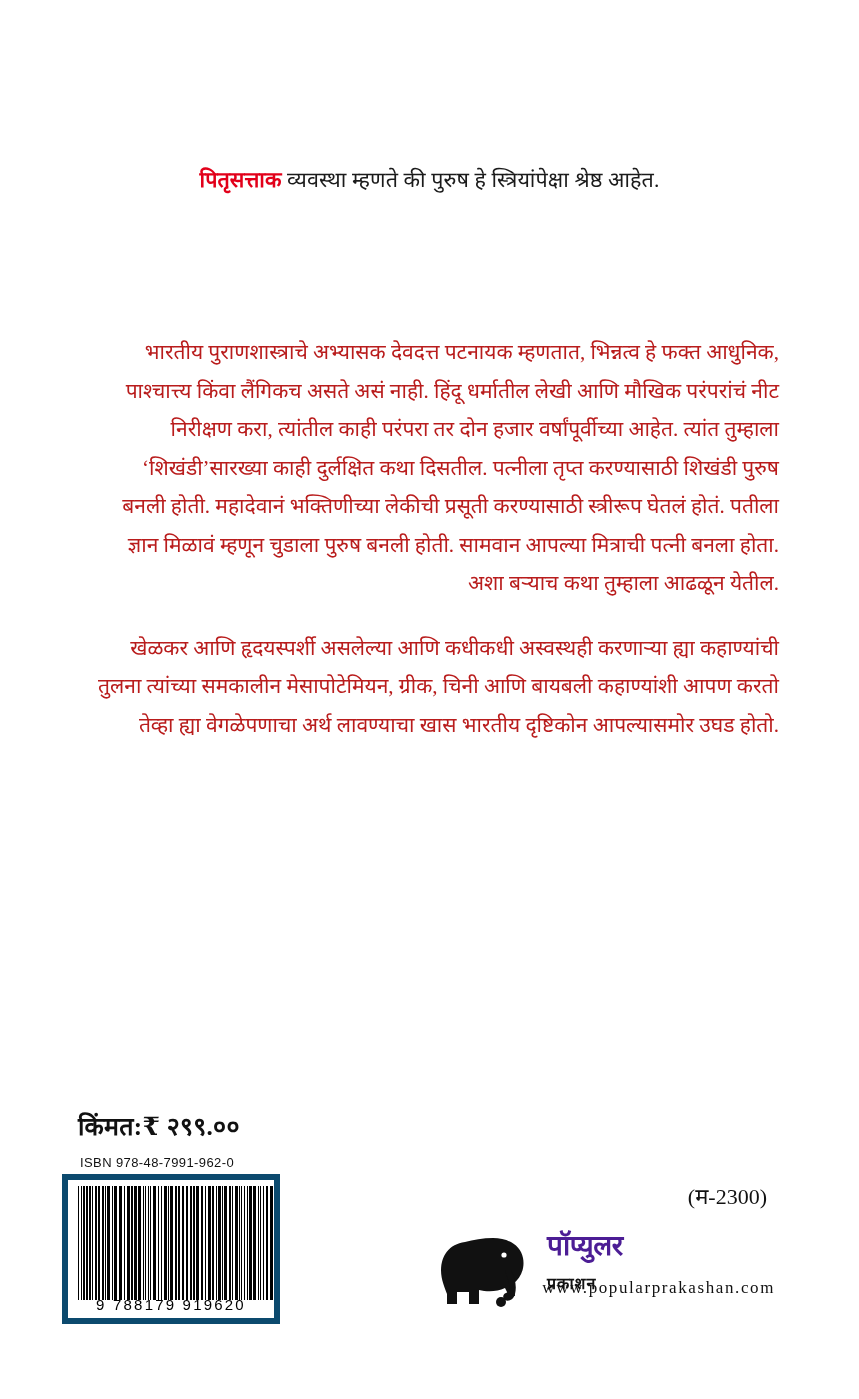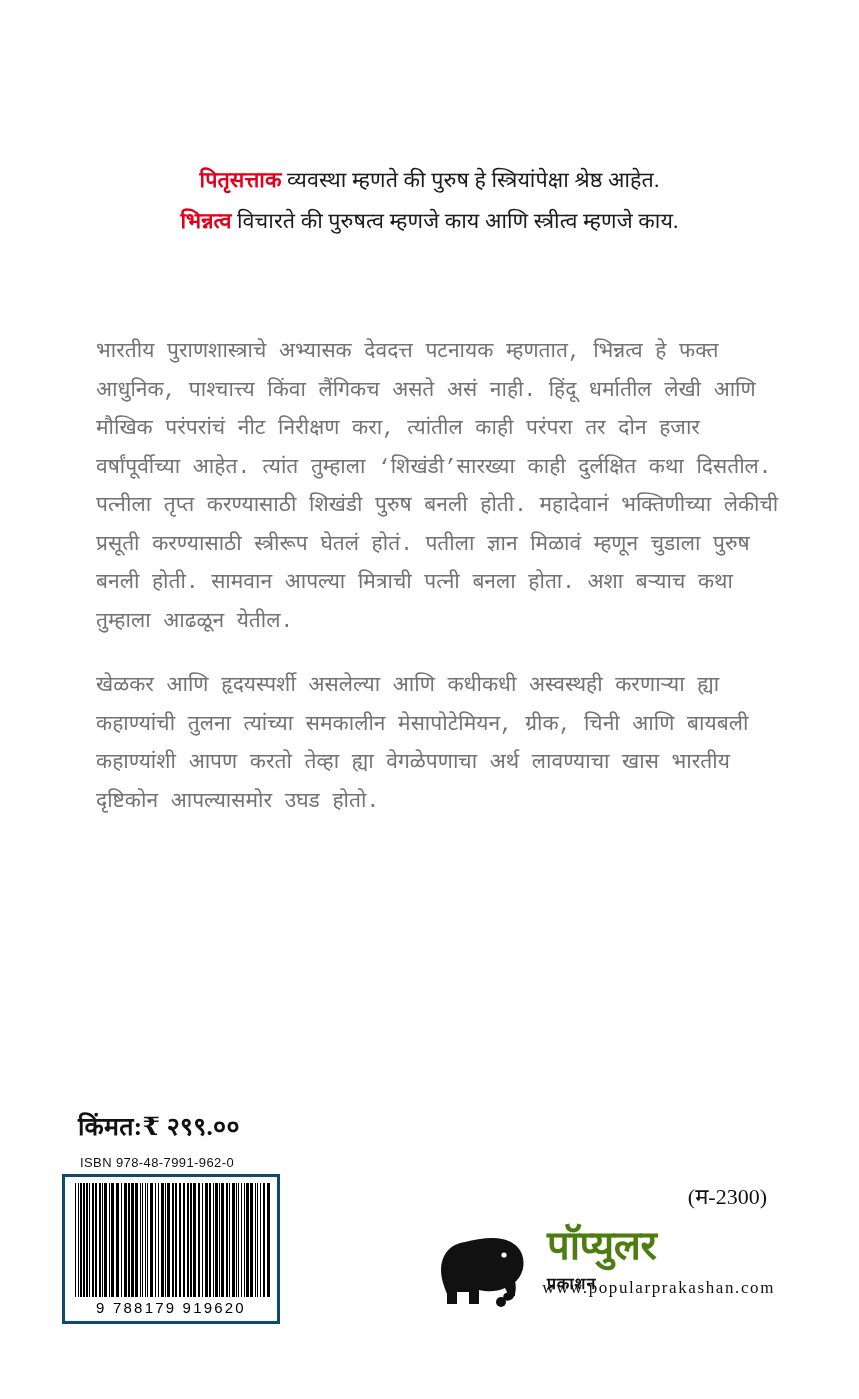--- a/index.html
+++ b/index.html
@@ -44,24 +44,23 @@
   
   .body-block {
     position: absolute;
     left: 96px;
     right: 80px;
     top: 333px;
   }
   .para {
     font-size: 21px;
     line-height: 38.5px;
-    color: #737373;
-    text-align: left;
+    color: #b91c1c;
+    text-align: right;
     margin: 0 0 26px 0;
-    font-family: Liberation Mono, monospace;
   }
   .para.p2 {
     margin-top: 11px;
   }
 
   
   .price {
     position: absolute;
     left: 78px;
     top: 1096px;
@@ -82,21 +81,21 @@
     color: #111111;
     letter-spacing: 0.4px;
   }
   .barcode-box {
     position: absolute;
     left: 62px;
     top: 1174px;
     width: 218px;
     height: 150px;
     background: #ffffff;
-    border: 3px solid #0c4a6e;
+    border: 6px solid #0c4a6e;
     box-sizing: border-box;
     overflow: hidden;
   }
   .barcode-bars {
     position: absolute;
     left: 10px;
     top: 6px;
     width: 196px;
     height: 114px;
     display: flex;
@@ -144,23 +143,23 @@
     height: 84px;
   }
   .pub-name {
     position: absolute;
     left: 112px;
     top: 0;
     width: 230px;
     text-align: left;
   }
   .pub-main {
-    font-size: 40px;
-    font-weight: bold;
-    color: #4d7c0f;
+    font-size: 28px;
+    font-weight: bold;
+    color: #4c1d95;
     line-height: 48px;
     letter-spacing: -0.5px;
   }
   .pub-sub {
     font-size: 16px;
     font-weight: bold;
     color: #111111;
     line-height: 28px;
     letter-spacing: 1px;
   }
@@ -177,23 +176,20 @@
   }
 </style>
 </head>
 <body>
 
 <div class="page">
 
   <div class="headline">
     <div class="headline-line">
       <span class="kw">पितृसत्ताक</span><span> व्यवस्था म्हणते की पुरुष हे स्त्रियांपेक्षा श्रेष्ठ आहेत.</span>
-    </div>
-    <div class="headline-line">
-      <span class="kw">भिन्नत्व</span><span> विचारते की पुरुषत्व म्हणजे काय आणि स्त्रीत्व म्हणजे काय.</span>
     </div>
   </div>
 
   <div class="body-block">
     <p class="para p1">भारतीय पुराणशास्त्राचे अभ्यासक देवदत्त पटनायक म्हणतात, भिन्नत्व हे फक्त आधुनिक, पाश्चात्त्य किंवा लैंगिकच असते असं नाही. हिंदू धर्मातील लेखी आणि मौखिक परंपरांचं नीट निरीक्षण करा, त्यांतील काही परंपरा तर दोन हजार वर्षांपूर्वीच्या आहेत. त्यांत तुम्हाला ‘शिखंडी’सारख्या काही दुर्लक्षित कथा दिसतील. पत्नीला तृप्त करण्यासाठी शिखंडी पुरुष बनली होती. महादेवानं भक्तिणीच्या लेकीची प्रसूती करण्यासाठी स्त्रीरूप घेतलं होतं. पतीला ज्ञान मिळावं म्हणून चुडाला पुरुष बनली होती. सामवान आपल्या मित्राची पत्नी बनला होता. अशा बऱ्याच कथा तुम्हाला आढळून येतील.</p>
     <p class="para p2">खेळकर आणि हृदयस्पर्शी असलेल्या आणि कधीकधी अस्वस्थही करणाऱ्या ह्या कहाण्यांची तुलना त्यांच्या समकालीन मेसापोटेमियन, ग्रीक, चिनी आणि बायबली कहाण्यांशी आपण करतो तेव्हा ह्या वेगळेपणाचा अर्थ लावण्याचा खास भारतीय दृष्टिकोन आपल्यासमोर उघड होतो.</p>
   </div>
 
   <div class="price">किंमत:₹ २९९.००</div>
 

